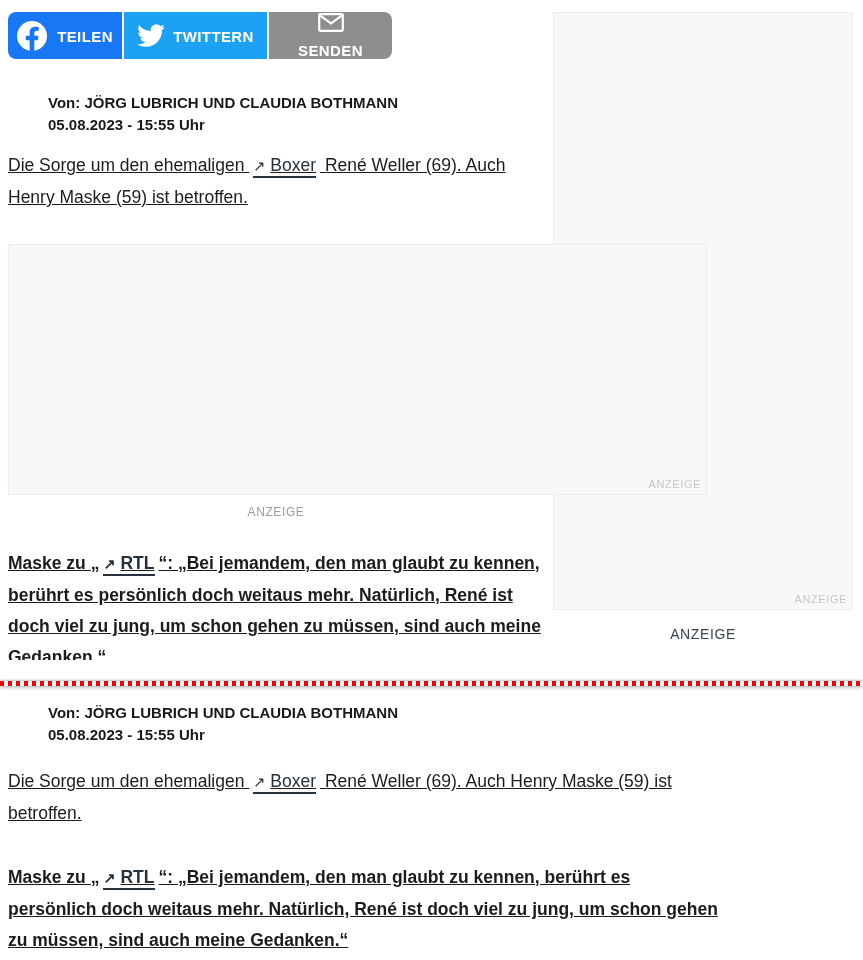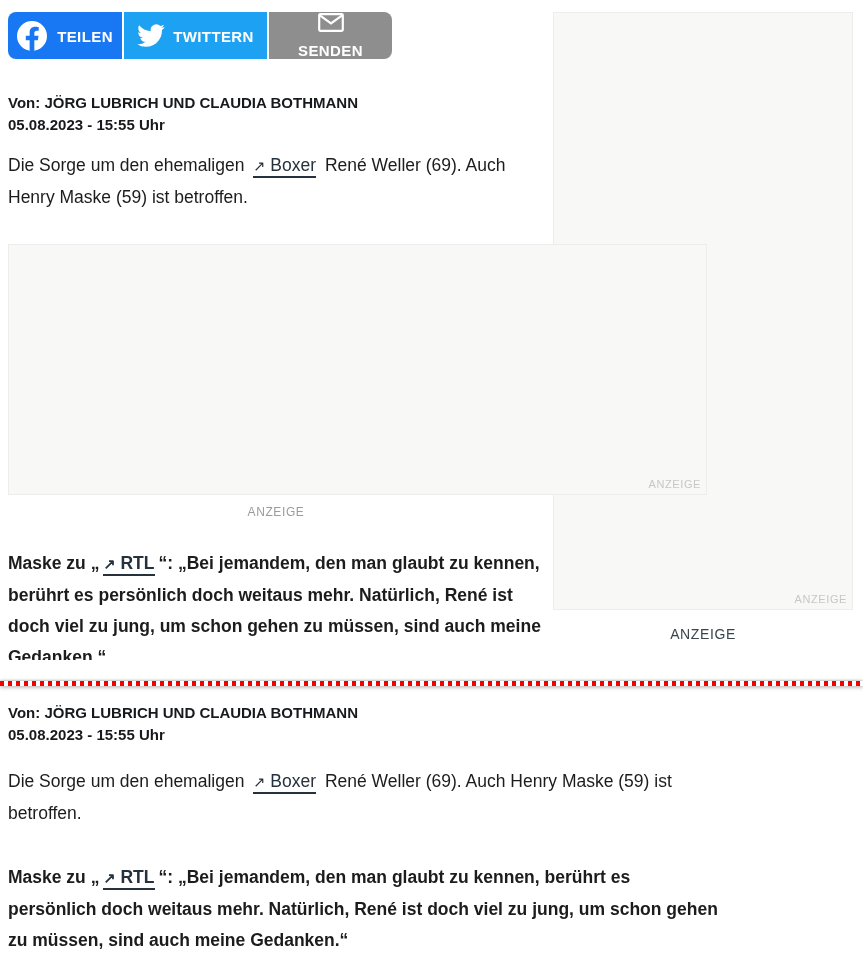--- a/index.html
+++ b/index.html
@@ -21,26 +21,26 @@
     gap:10px; color:#fff; font-weight:bold; font-size:15px;
     letter-spacing:.4px; border:none; cursor:pointer;
   }
   .share-btn .label { line-height:1; padding-top:1px; }
   .btn-fb { width:114px; background:#1877F2; border-radius:8px 0 0 8px; }
   .btn-tw { width:143px; background:#1DA1F2;gap:8px; }
   .btn-mail { width:123px; background:#8E8E8E; border-radius:0 8px 8px 0;flex-direction:column; }
   .share-btn svg { display:block; }
 
   
-  .byline-block { font-size:15px; font-weight:bold; line-height:22px; color:#17191c; }
+  .byline-block { font-size:15px; font-weight:bold; line-height:22px; color:#17191c;margin-left:40px; }
   .byline-top { position:absolute; left:8px; top:92px; width:536px; }
 
   
   .para {
-    font-size:17.5px; line-height:31px; color:#1c1c1c;
+    font-size:17.5px; line-height:31px; color:#1c1c1c;text-decoration:underline;
   }
   .para.bold { font-weight:bold; }
   .intro-1 { position:absolute; left:8px; top:150px; width:536px; }
   .quote-1 {
     position:absolute; left:8px; top:548px; width:536px;
     height:112px; overflow:hidden;
   }
   .inline-link {
     color:#25313c; text-decoration:none; font-weight:inherit;
     border-bottom:2px solid #25313c; padding-bottom:1px;

